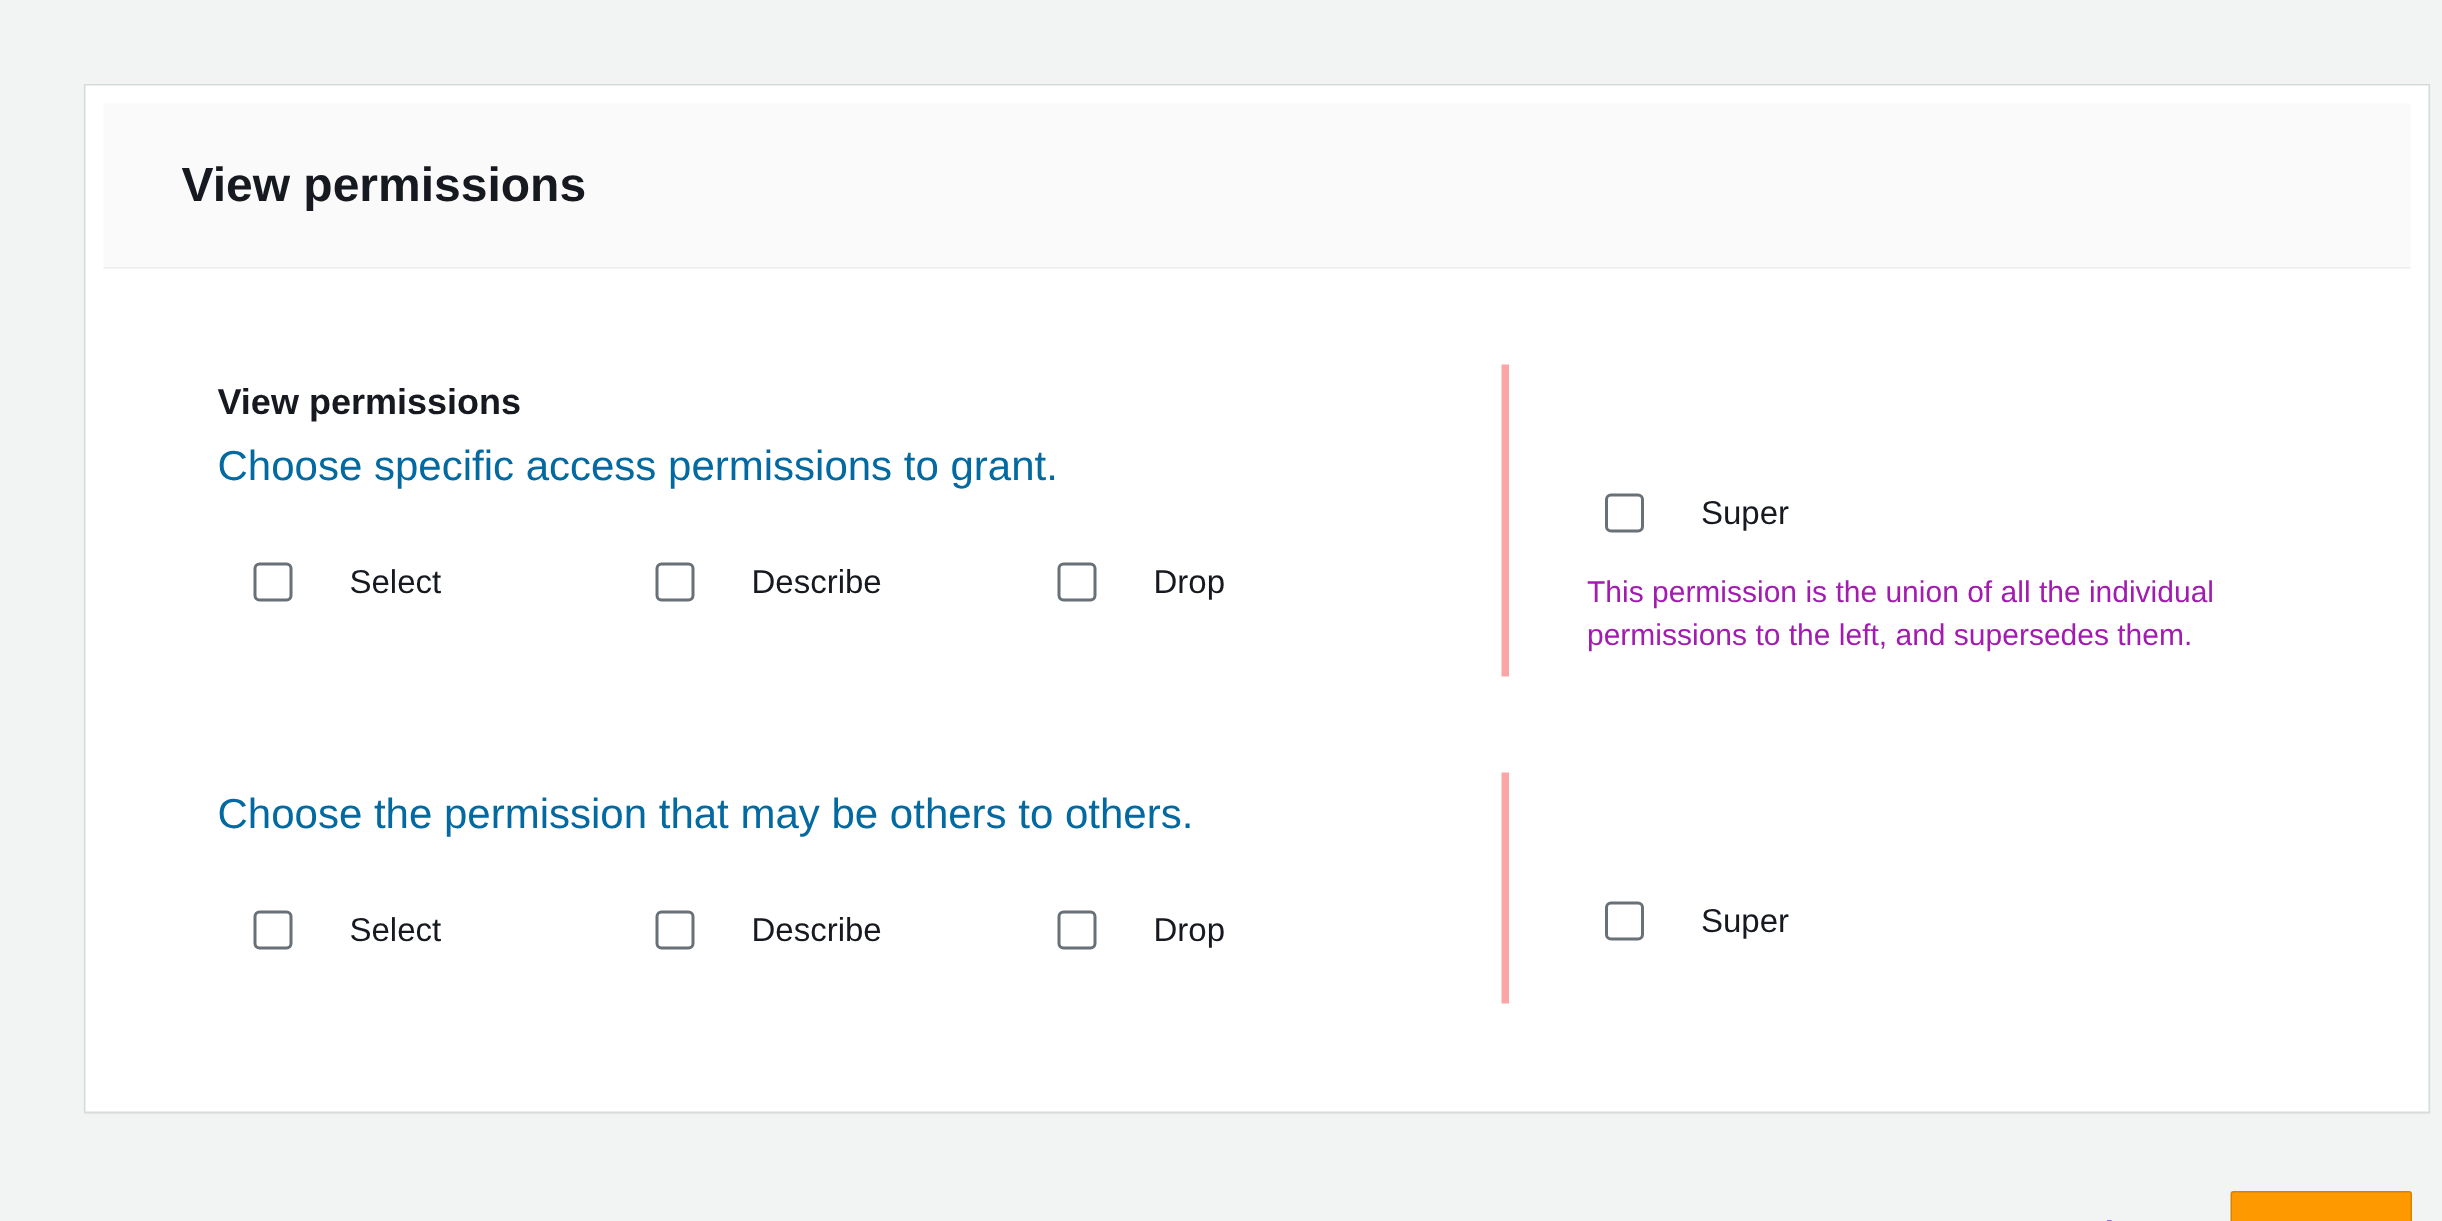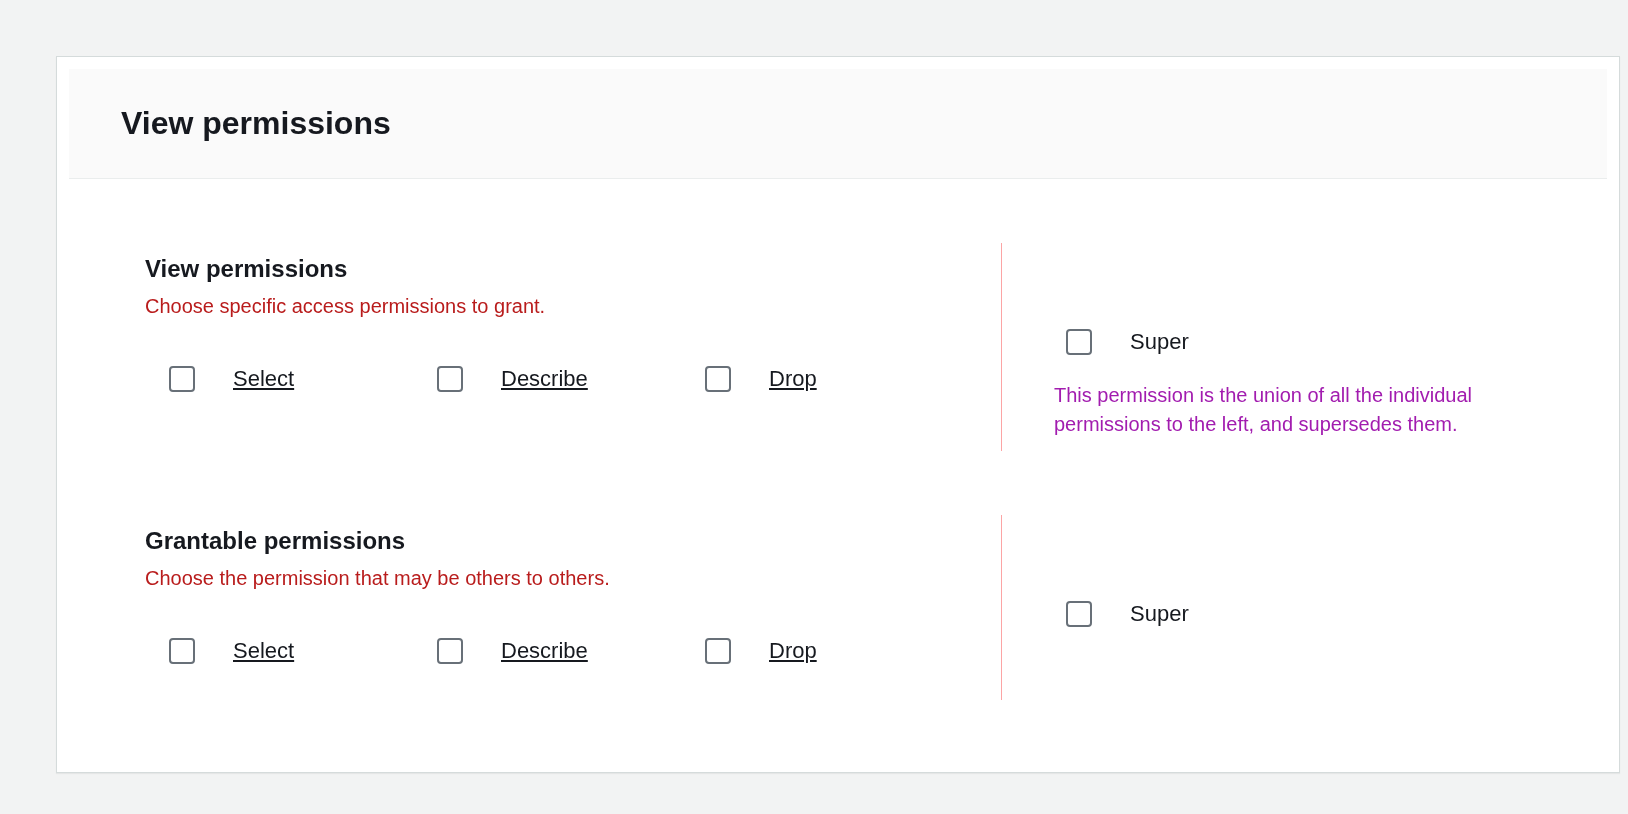--- a/index.html
+++ b/index.html
@@ -37,39 +37,38 @@
     }
     .section + .section {
       margin-top: 40px;
     }
     .left-col {
       flex: 1;
       padding-right: 40px;
     }
     .right-col {
       width: 700px;
-      border-left: 1px solid #fca5a5;
+      border-left: 5px solid #fca5a5;
       padding-left: 40px;
       padding-top: 62px;
     }
     .section-title {
       font-size: 24px;
       font-weight: 700;
       color: #16191f;
       margin-bottom: 4px;
     }
     .section-desc {
-      font-size: 20px;
-      color: #b91c1c;
+      font-size: 28px;
+      color: #0369a1;
       margin-bottom: 24px;
     }
     .checkbox-row {
       display: flex;
       gap: 24px;
-      text-decoration: underline;
     }
     .checkbox-item {
       display: flex;
       align-items: center;
       gap: 14px;
       cursor: pointer;
       min-width: 220px;
     }
     .checkbox-box {
       width: 26px;
@@ -152,21 +151,20 @@
         <label class="checkbox-item">
           <span class="checkbox-box"></span>
           <span class="checkbox-label">Super</span>
         </label>
         <p class="super-desc">This permission is the union of all the individual permissions to the left, and supersedes them.</p>
       </div>
     </div>
 
     <div class="section">
       <div class="left-col">
-        <h2 class="section-title">Grantable permissions</h2>
         <p class="section-desc">Choose the permission that may be others to others.</p>
 
         <div class="checkbox-row">
           <label class="checkbox-item">
             <span class="checkbox-box"></span>
             <span class="checkbox-label">Select</span>
           </label>
           <label class="checkbox-item">
             <span class="checkbox-box"></span>
             <span class="checkbox-label">Describe</span>

